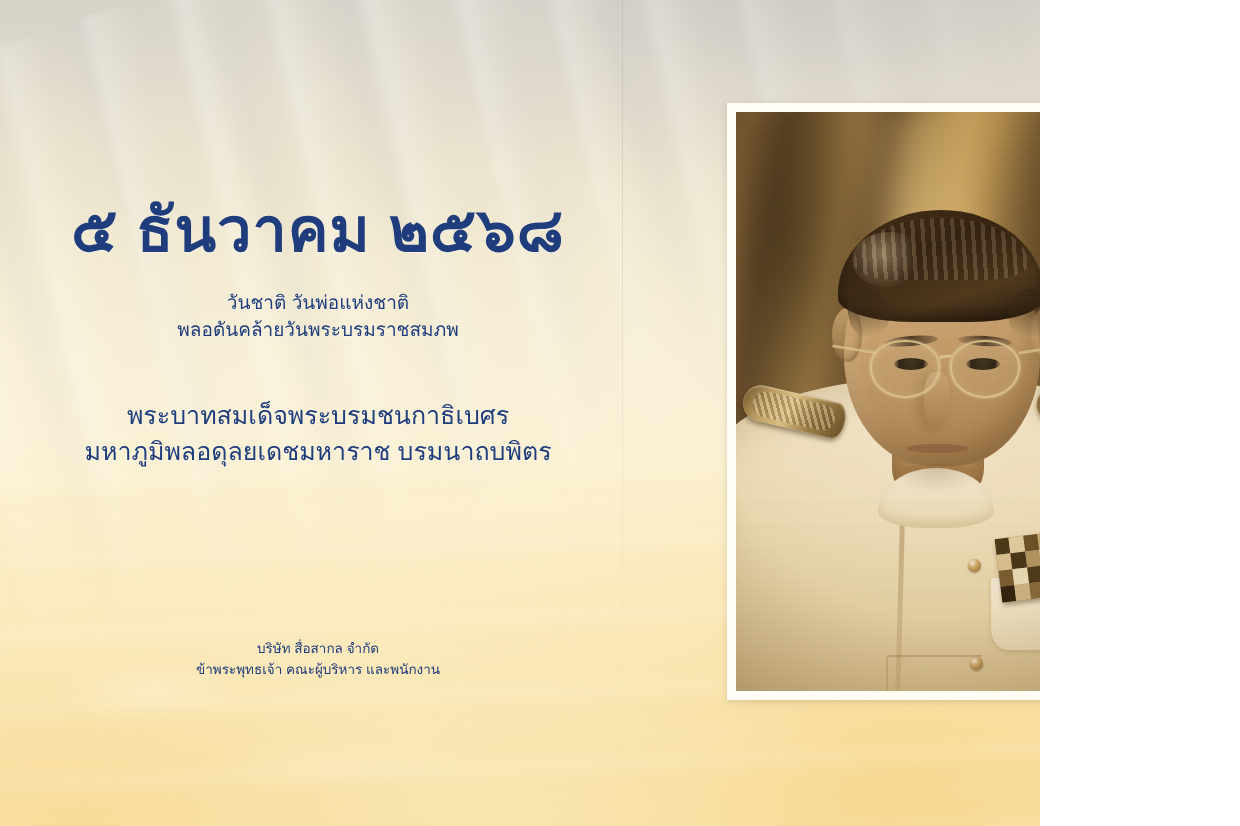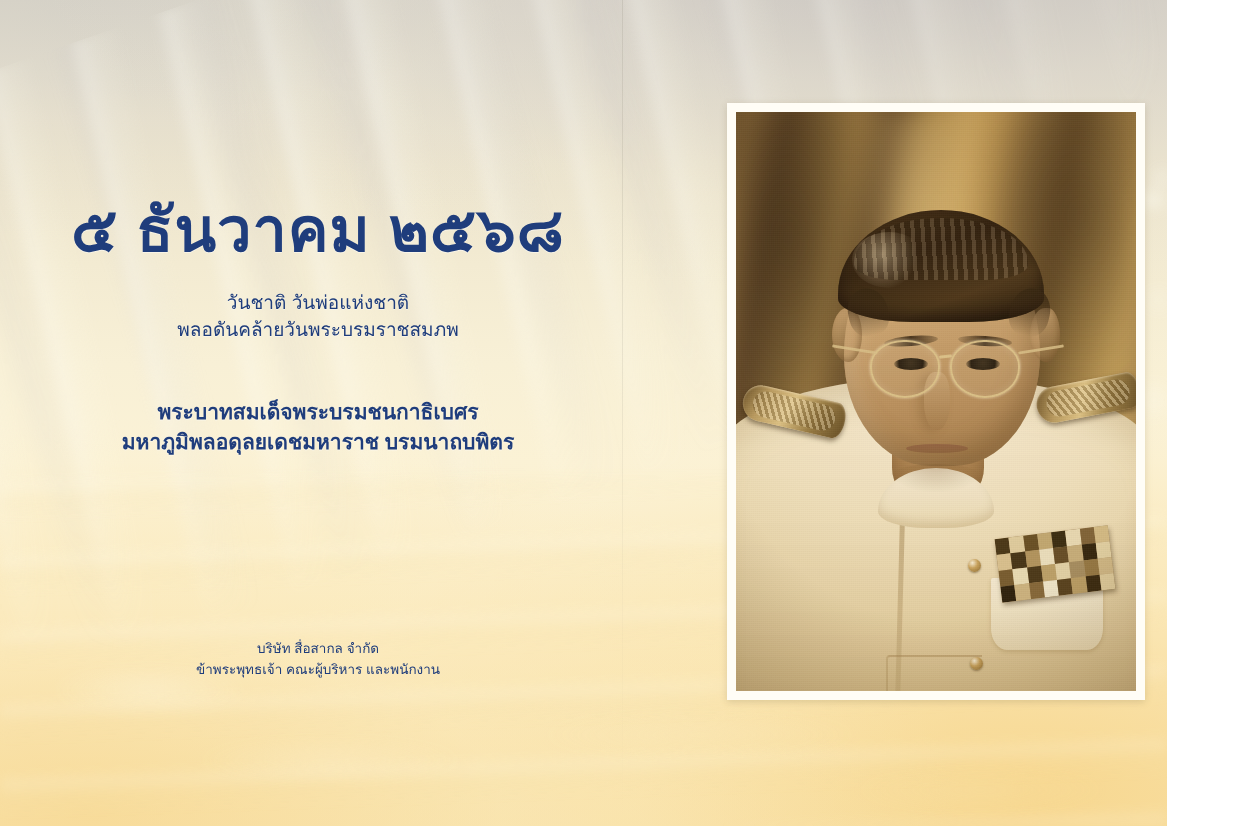--- a/index.html
+++ b/index.html
@@ -5,21 +5,21 @@
 <style>
   html, body {
     margin: 0;
     padding: 0;
     background: #ffffff;
   }
   * { box-sizing: border-box; }
 
   .poster {
     position: relative;
-    width: 1167px;
+    width: 1040px;
     height: 826px;
     overflow: hidden;
     font-family: "Liberation Sans", "DejaVu Sans", sans-serif;
     background: #f3eedb;
   }
 
   
   .sky-base {
     position: absolute;
     inset: 0;
@@ -175,23 +175,23 @@
   .subtitle-line {
     font-size: 19px;
     line-height: 1.38;
     font-weight: 400;
     color: #1f3d7c;
     text-shadow: 0 1px 0 rgba(255,255,255,0.4);
   }
 
   .royalname-block { margin: 0; }
   .royalname-line {
-    font-size: 21px;
+    font-size: 25px;
     line-height: 1.46;
-    font-weight: 700;
+    font-weight: 400;
     color: #1f3d7c;
     text-shadow: 0 1px 0 rgba(255,255,255,0.4);
   }
 
   
   .dedication {
     position: absolute;
     left: 18px;
     top: 639px;
     width: 600px;

